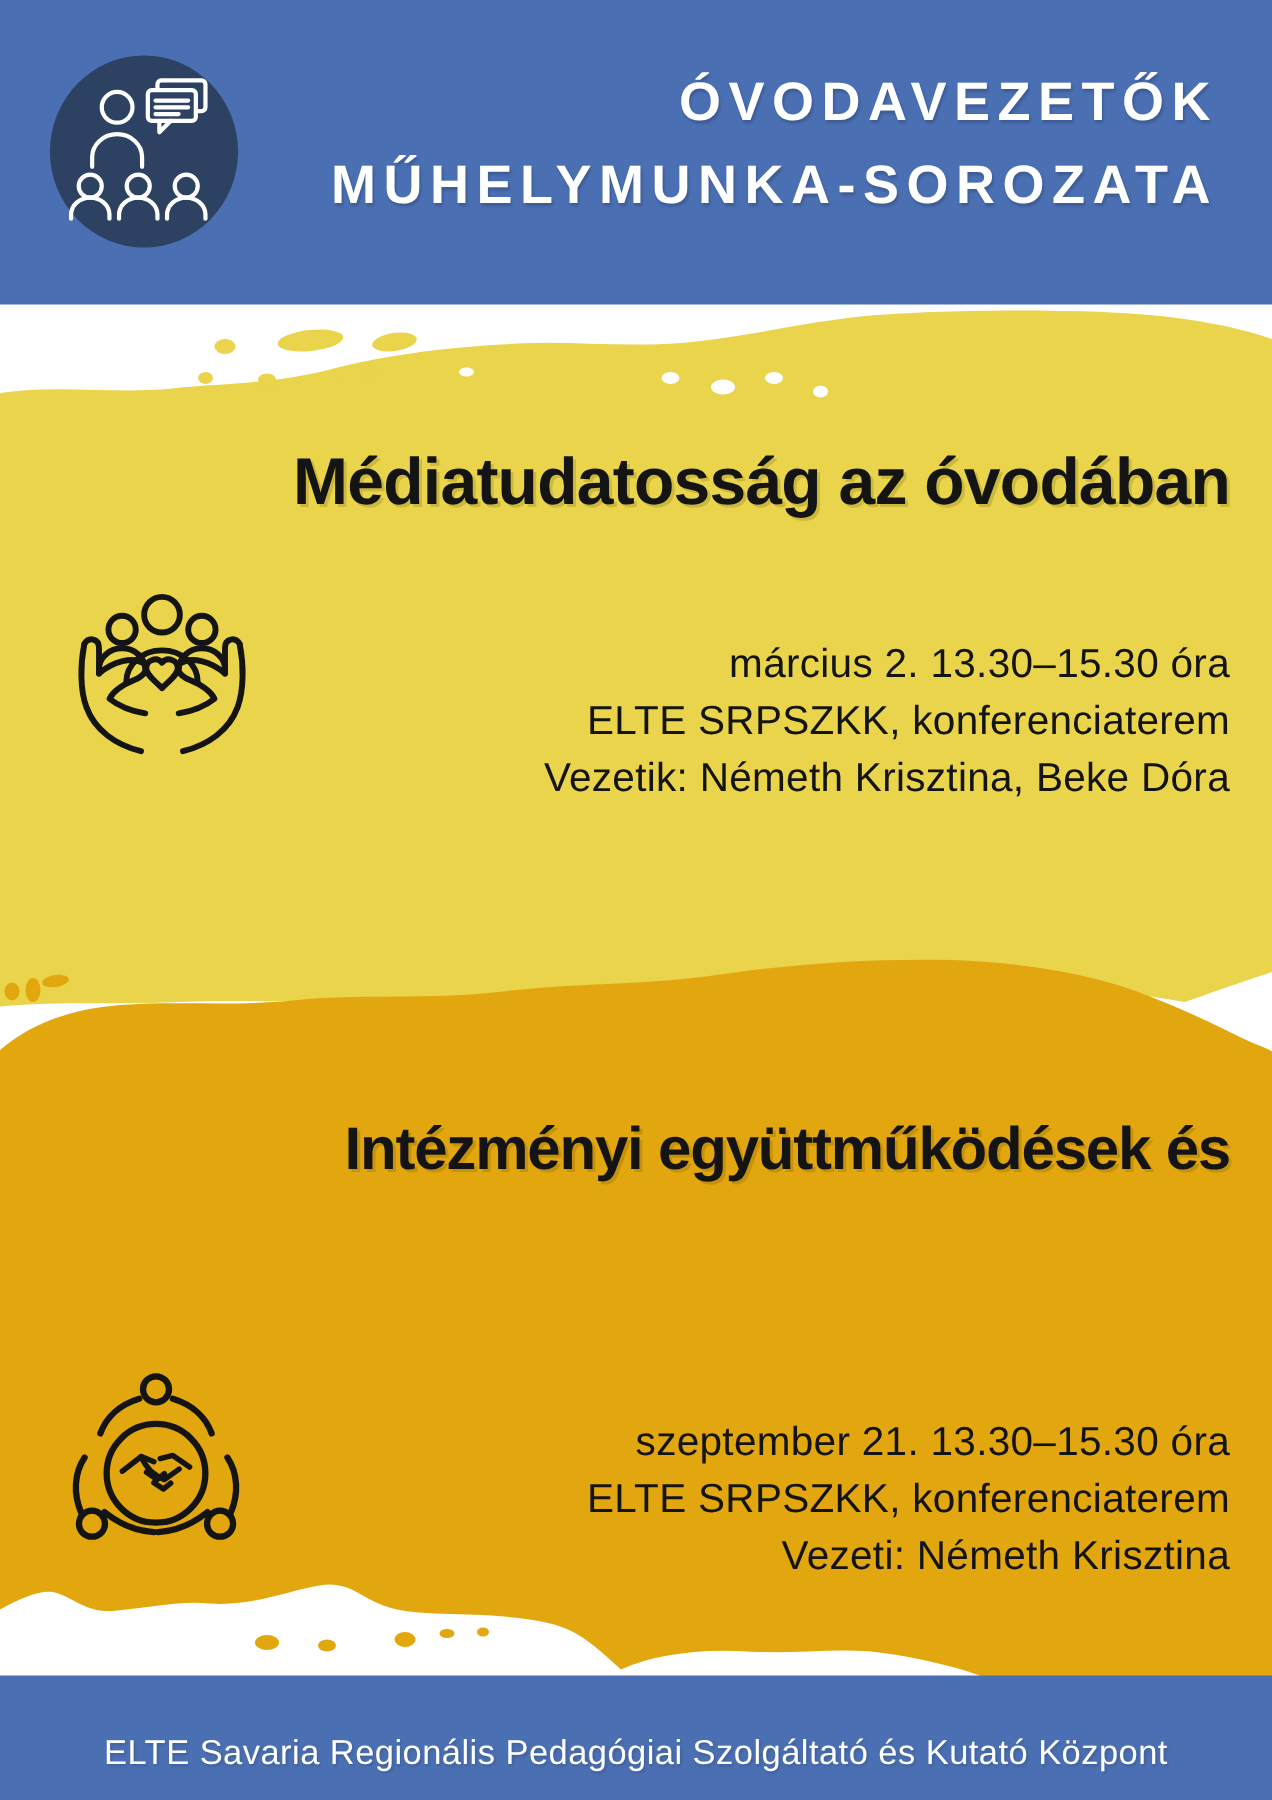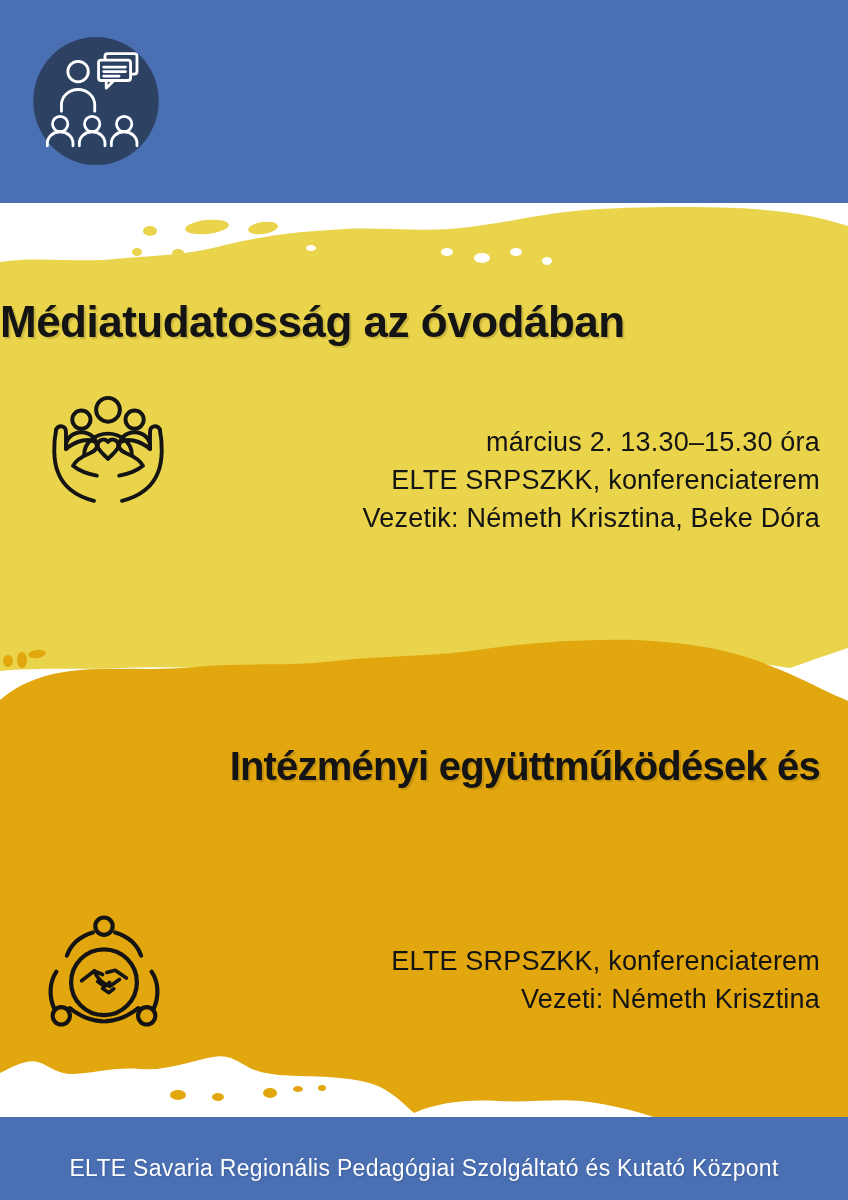--- a/index.html
+++ b/index.html
@@ -20,21 +20,21 @@
 
   .badge{position:absolute;left:32px;top:36px;width:128px;height:130px;}
 
   .header-titles{
     position:absolute;top:40px;right:36px;text-align:right;
     color:#fff;font-weight:700;font-size:36px;line-height:55px;letter-spacing:5px;
     text-shadow:1px 2px 2px rgba(0,0,0,0.18);
   }
 
   .s1-title{
-    position:absolute;left:0;right:28px;top:297px;
+    position:absolute;left:0;right:28px;top:297px;text-align:right;
     font-weight:700;font-size:44px;color:var(--ink,#141414);
     letter-spacing:-0.5px;text-shadow:2px 2px 0 rgba(80,60,0,0.18);
   }
   .s2-title{
     position:absolute;left:0;right:28px;top:742px;text-align:right;
     font-weight:700;font-size:40px;line-height:49px;color:var(--ink,#141414);
     letter-spacing:-0.8px;text-shadow:2px 2px 0 rgba(90,60,0,0.20);padding-left:25px;
   }
   .details{
     position:absolute;right:28px;text-align:right;
@@ -113,20 +113,24 @@
         <path d="M23,58 v-5 a13,12 0 0 1 26,0 v5"></path>
         <circle cx="22" cy="68" r="6"></circle>
         <path d="M12,85 v-2 a10,9 0 0 1 20,0 v2"></path>
         <circle cx="47" cy="68" r="6"></circle>
         <path d="M37,85 v-2 a10,9 0 0 1 20,0 v2"></path>
         <circle cx="72" cy="68" r="6"></circle>
         <path d="M62,85 v-2 a10,9 0 0 1 20,0 v2"></path>
       </g>
     </svg>
 
+    <div class="header-titles">
+      <div>ÓVODAVEZETŐK</div>
+      <div>MŰHELYMUNKA-SOROZATA</div>
+    </div>
 
     <div class="s1-title">Médiatudatosság az óvodában</div>
 
     <svg class="session-icon icon-1" viewBox="0 0 100 100" aria-hidden="true">
       <g fill="none" stroke="var(--ink,#141414)" stroke-width="2.8" stroke-linecap="round" stroke-linejoin="round">
         <circle cx="31" cy="24" r="6.5"></circle>
         <circle cx="69" cy="24" r="6.5"></circle>
         <circle cx="50" cy="17" r="8.5"></circle>
         <path d="M20,43 a11,10 0 0 1 22,0"></path>
         <path d="M58,43 a11,10 0 0 1 22,0"></path>
@@ -171,20 +175,21 @@
           <path d="M34,52 L43,45 L49,47.5"></path>
           <path d="M66,50 L58,44.5 L52,46"></path>
           <path d="M43,45 C45,50 49,54 54,56 L61,51"></path>
           <path d="M45.5,52.5 l5,3.5 l3.5,-2.8"></path>
           <path d="M49,57.5 l4.5,3 l3.5,-2.8"></path>
         </g>
       </g>
     </svg>
 
     <div class="details details-2">
+      <div>szeptember 21. 13.30–15.30 óra</div>
       <div>ELTE SRPSZKK, konferenciaterem</div>
       <div>Vezeti: Németh Krisztina</div>
     </div>
 
     <div class="footer-bar">
       <span>ELTE Savaria Regionális Pedagógiai Szolgáltató és Kutató Központ</span>
     </div>
 
   </div>
 </div>

